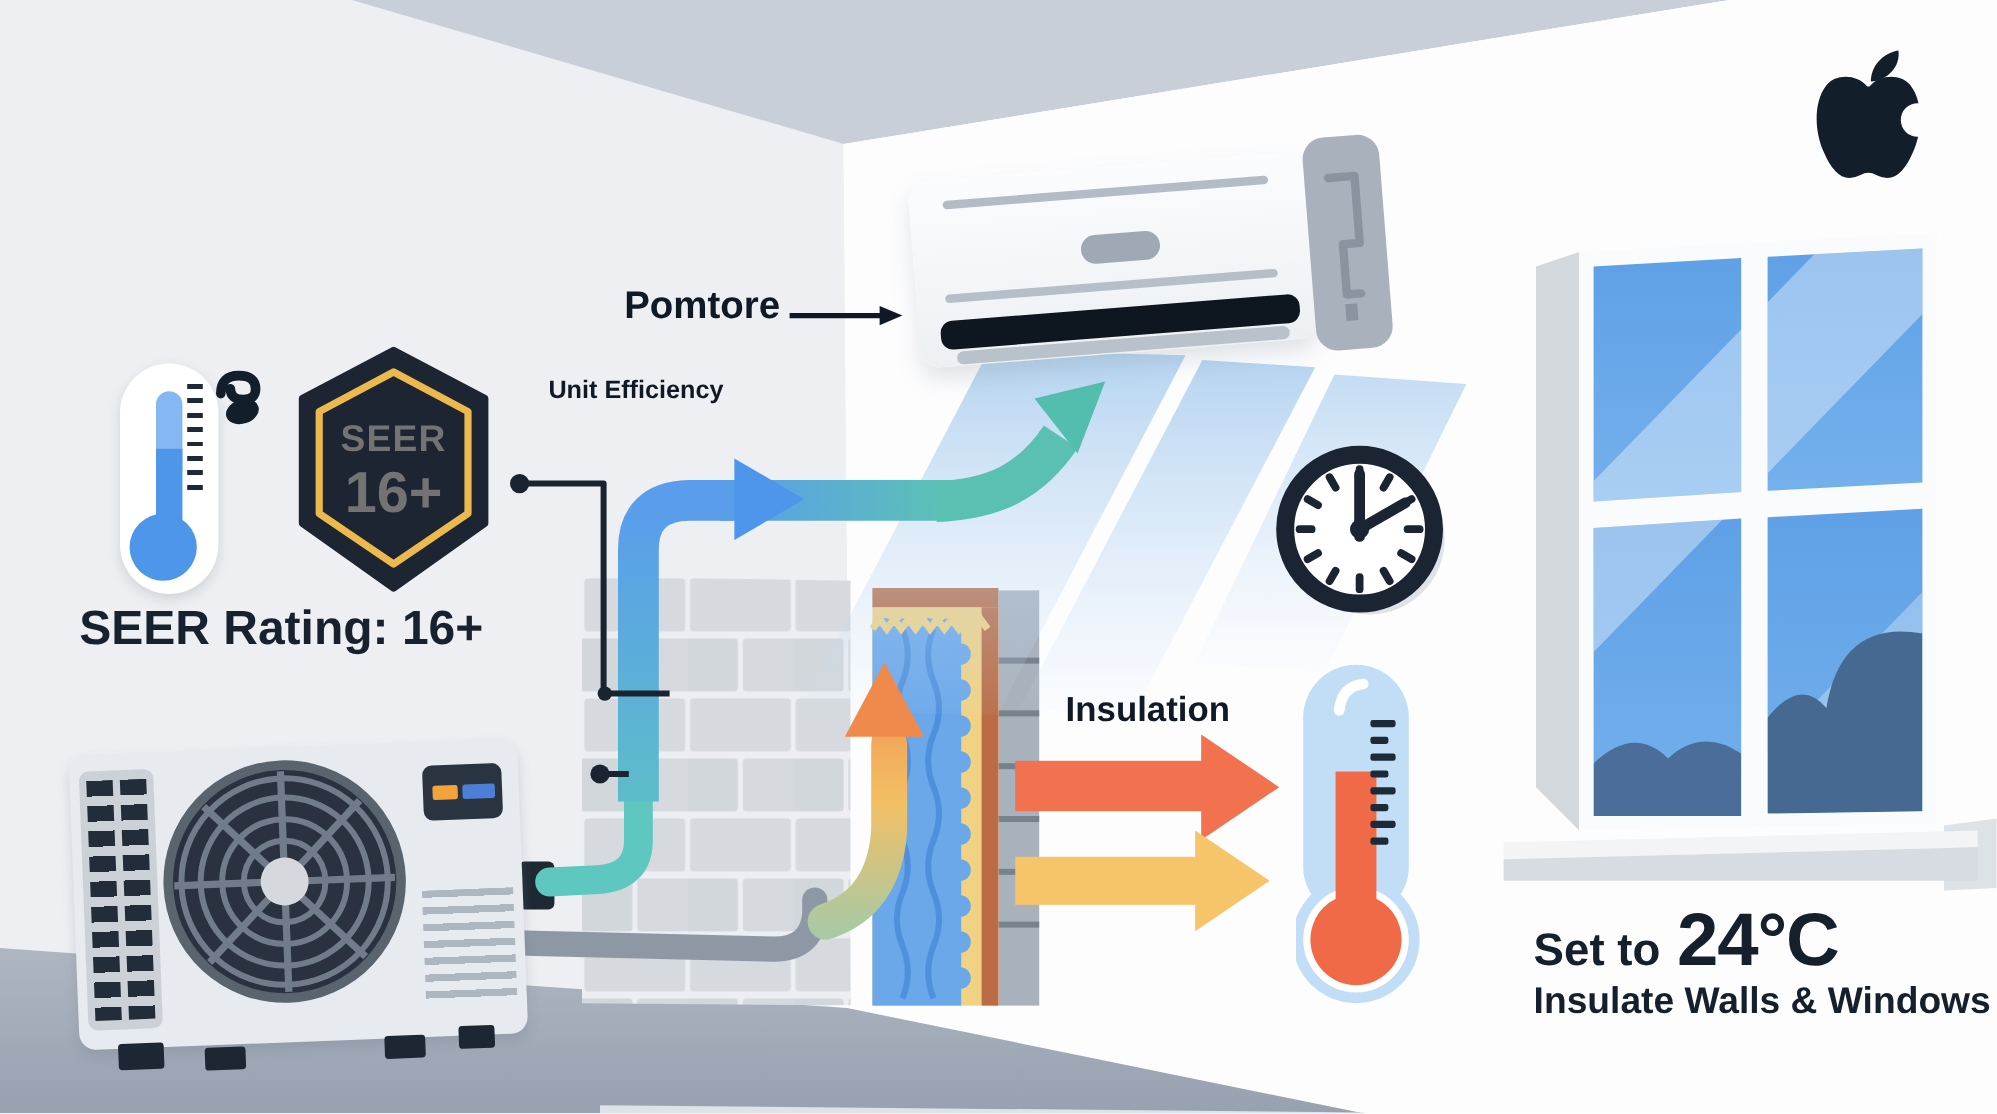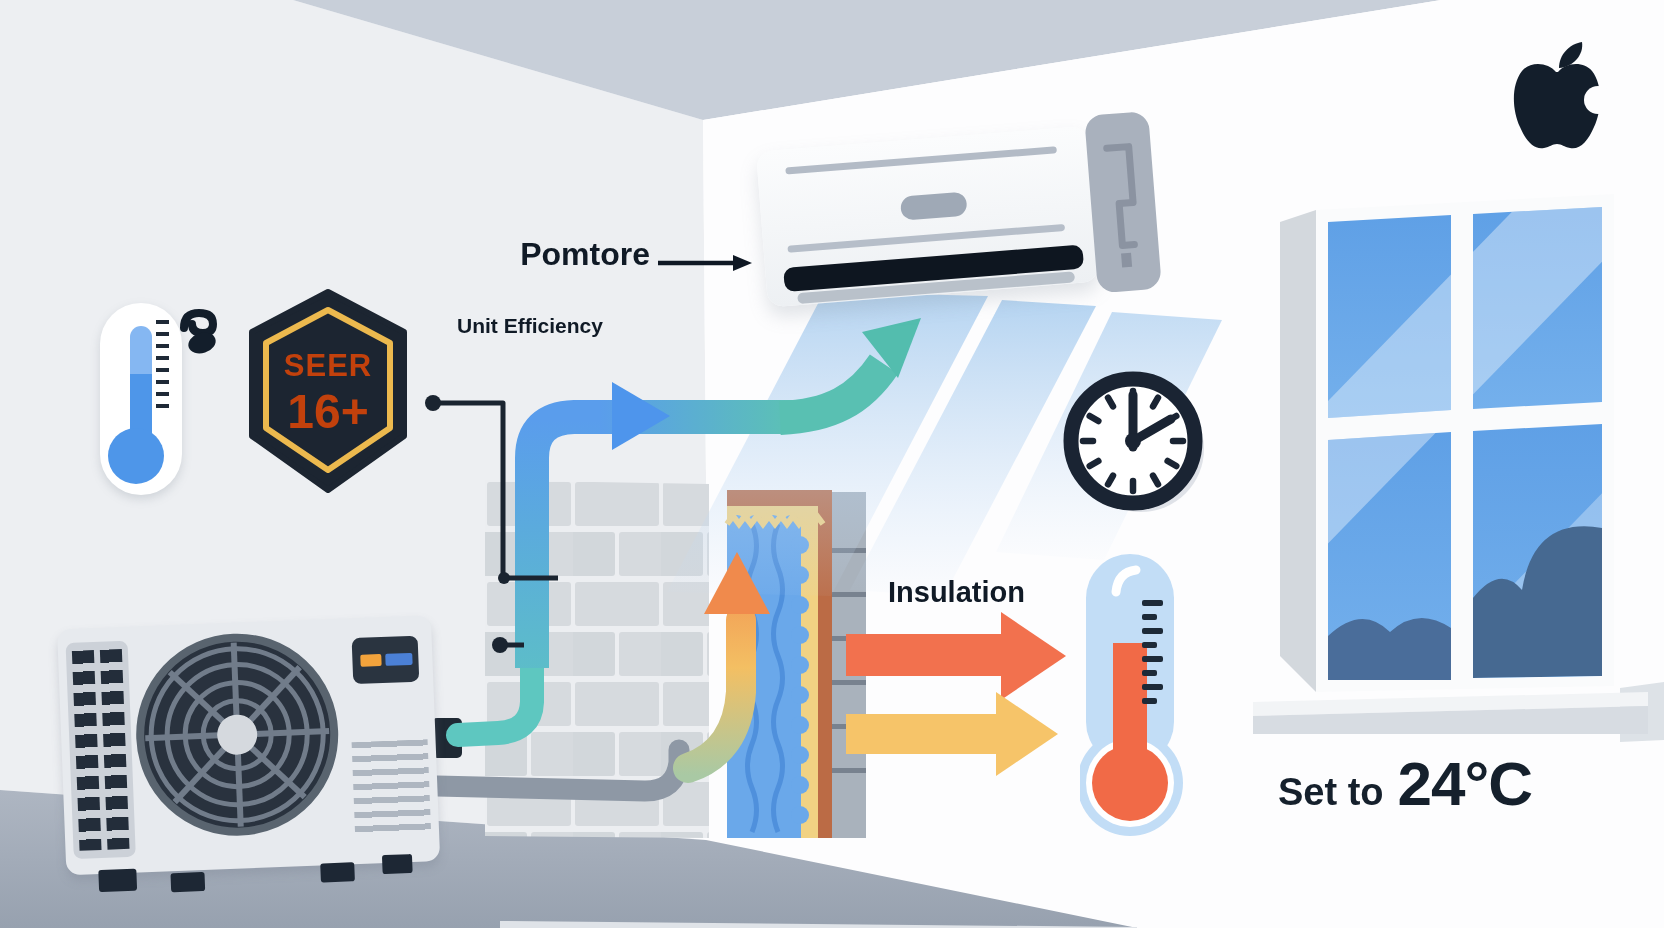--- a/index.html
+++ b/index.html
@@ -18,21 +18,21 @@
   #pomtore-label{left:505px;top:236px;width:145px;text-align:right;font-size:32px;font-weight:700;color:#101a26;}
   #unit-eff-label{left:457px;top:314px;font-size:21px;font-weight:700;color:#101a26;}
   #insulation-label{left:888px;top:576px;font-size:29px;font-weight:700;color:#101a26;}
   
   #footer-line1{left:1278px;top:748px;color:#15202c;}
   #footer-line1 .set-prefix{font-size:38px;font-weight:700;vertical-align:baseline;}
   #footer-line1 .set-temp{font-size:62px;font-weight:800;margin-left:14px;vertical-align:baseline;letter-spacing:-1px;}
   #footer-line2{left:1278px;top:816px;font-size:31px;font-weight:700;color:#15202c;}
   
   #seer-badge{left:245px;top:288px;width:166px;height:206px;}
-  #seer-badge .badge-text{position:absolute;width:100%;text-align:center;color:#c2410c;font-weight:800;}
+  #seer-badge .badge-text{position:absolute;width:100%;text-align:center;color:#737373;font-weight:800;}
   #seer-badge .badge-top{top:60px;font-size:31px;letter-spacing:1px;}
   #seer-badge .badge-val{top:96px;font-size:48px;}
   
   #thermo-cold{left:96px;top:300px;width:130px;height:200px;}
   #thermo-cold .body{position:absolute;left:4px;top:3px;width:82px;height:192px;border-radius:41px;background:#ffffff;box-shadow:0 4px 10px rgba(120,130,145,.25);}
   #thermo-cold .tube-top{position:absolute;left:34px;top:26px;width:22px;height:66px;border-radius:11px 11px 0 0;background:#85b7f2;}
   #thermo-cold .tube-bot{position:absolute;left:34px;top:74px;width:22px;height:84px;background:#4e96e9;}
   #thermo-cold .bulb{position:absolute;left:12px;top:128px;width:56px;height:56px;border-radius:50%;background:#4e96e9;}
   #thermo-cold .ticks{position:absolute;left:60px;top:20px;width:13px;height:94px;
     background:repeating-linear-gradient(to bottom,#1e2936 0 4px,transparent 4px 12px);}
@@ -254,20 +254,21 @@
 
   <div class="abs" id="seer-badge">
     <svg width="166" height="206" viewBox="0 0 166 206">
       <polygon points="83,4 159,44 159,148 83,202 7,148 7,44" fill="#1c2531" stroke="#1c2531" stroke-width="6" stroke-linejoin="round"></polygon>
       <polygon points="83,22 145,55 145,140 83,182 21,140 21,55" fill="none" stroke="#ecb94e" stroke-width="6" stroke-linejoin="round"></polygon>
     </svg>
     <div class="badge-text badge-top">SEER</div>
     <div class="badge-text badge-val">16+</div>
   </div>
 
+  <div class="abs" id="seer-caption">SEER Rating: 16+</div>
 
   <div class="abs" id="pomtore-label">Pomtore</div>
   <div class="abs" id="unit-eff-label">Unit Efficiency</div>
   <div class="abs" id="insulation-label">Insulation</div>
 
   <div class="abs" id="ac-indoor">
     <div class="body"></div>
     <div class="line1"></div>
     <div class="pill"></div>
     <div class="line2"></div>
@@ -357,14 +358,15 @@
     <div class="vents"></div>
     <div class="foot f1"></div>
     <div class="foot f2"></div>
     <div class="foot f3"></div>
     <div class="foot f4"></div>
   </div>
 
   <div class="abs" id="footer-line1">
     <span class="set-prefix">Set to</span><span class="set-temp">24°C</span>
   </div>
+  <div class="abs" id="footer-line2">Insulate Walls &amp; Windows</div>
 
 </div>
 
 </body></html>

